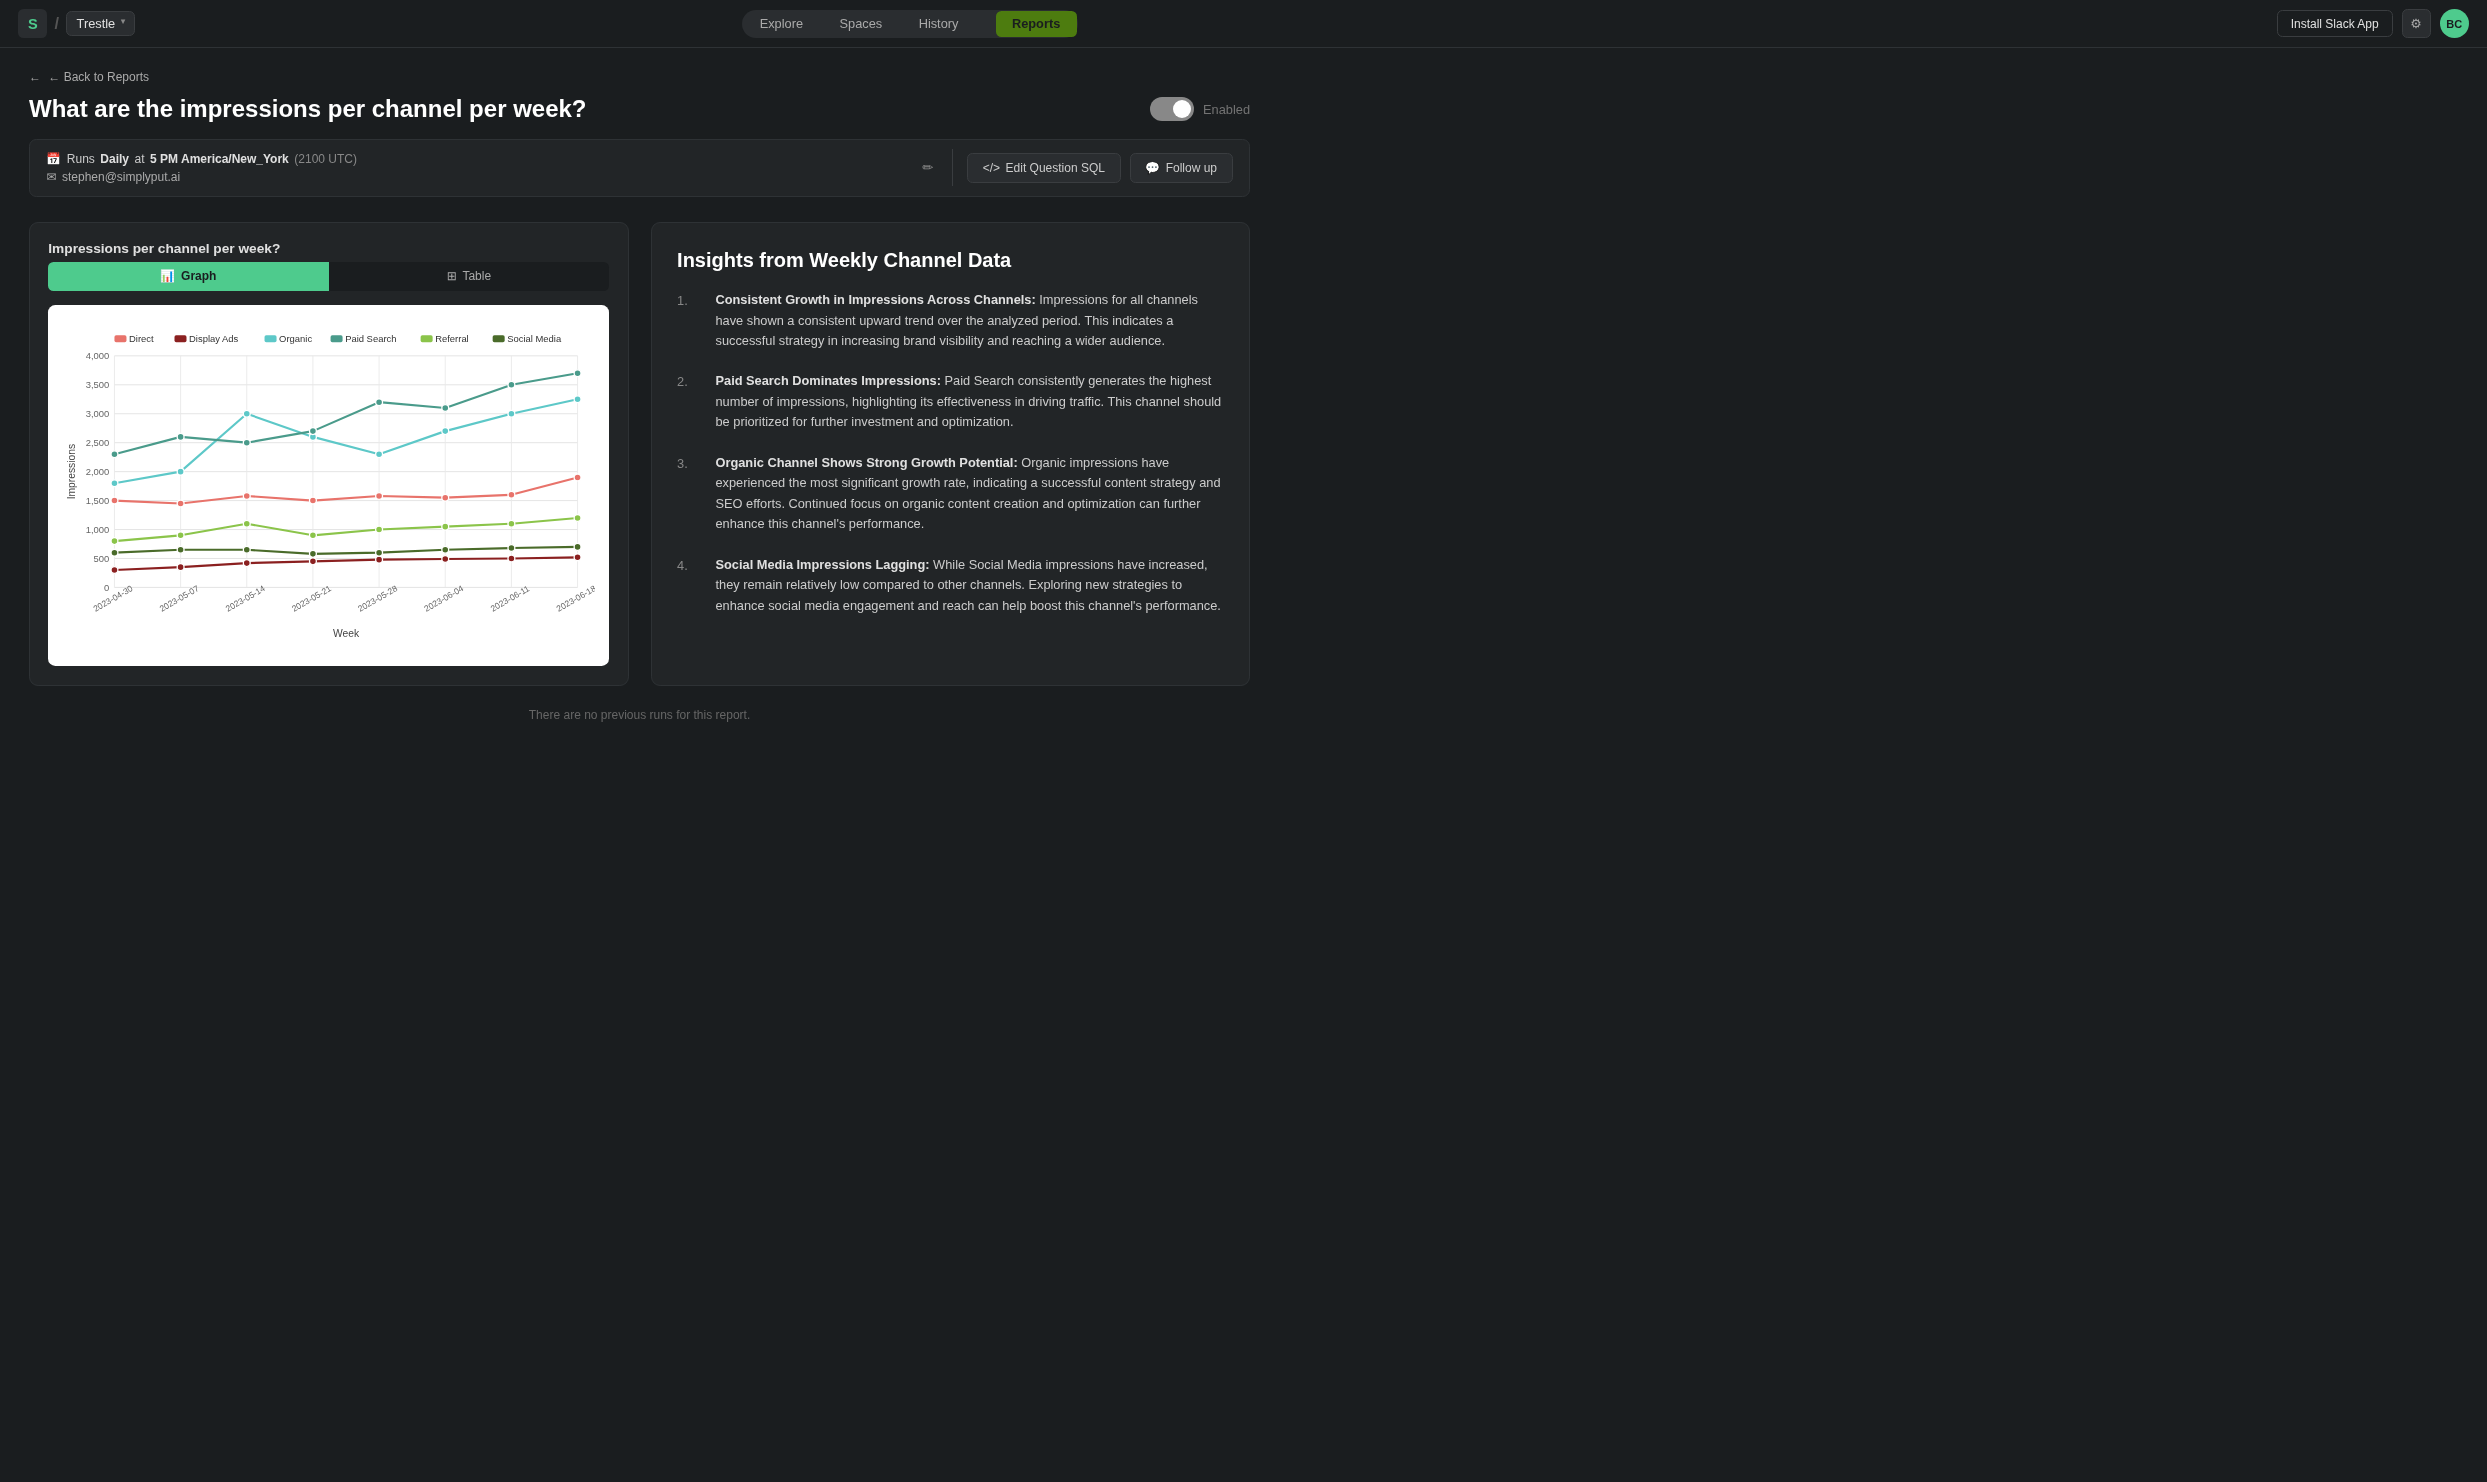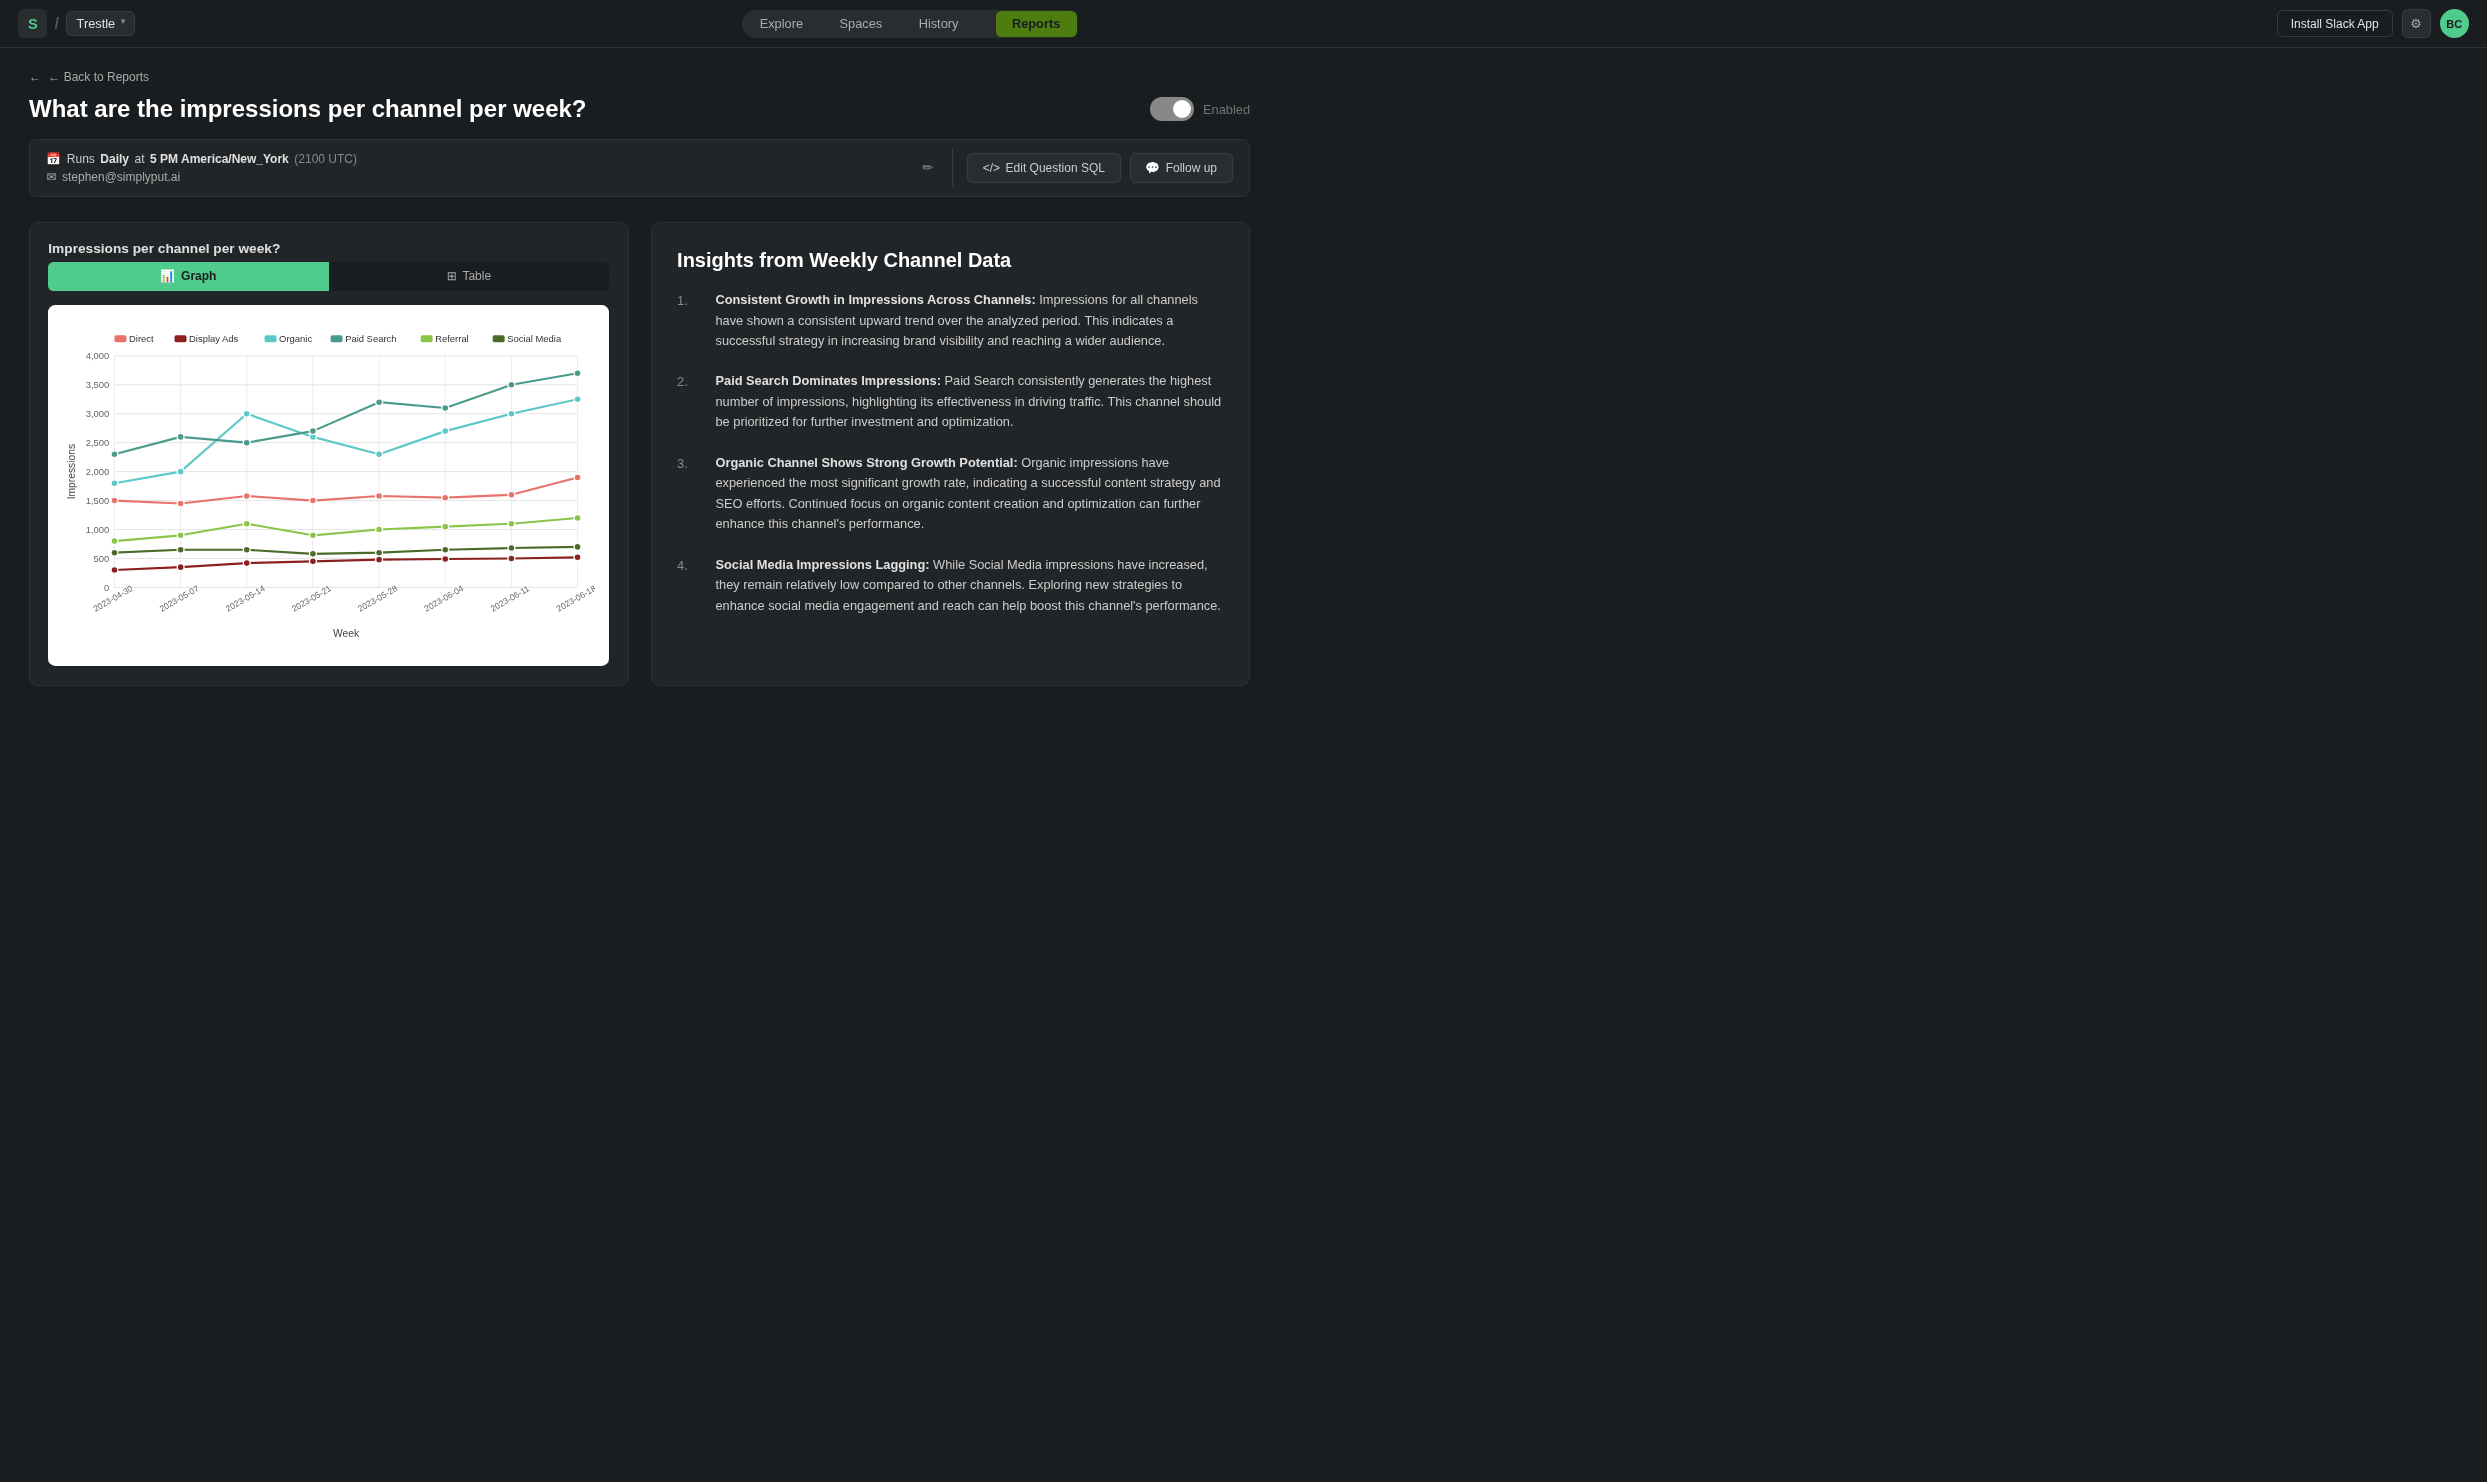--- a/index.html
+++ b/index.html
@@ -577,14 +577,15 @@
         <li class="insight-item">
           <span></span>
           <span>
             <strong>Social Media Impressions Lagging:</strong><span> While Social Media impressions have increased, they remain relatively low compared to other channels. Exploring new strategies to enhance social media engagement and reach can help boost this channel's performance.</span>
           </span>
         </li>
       </ol>
     </div>
   </div>
 
+  <p class="footer-text">There are no previous runs for this report.</p>
 </div>
 
 
 </body></html>

